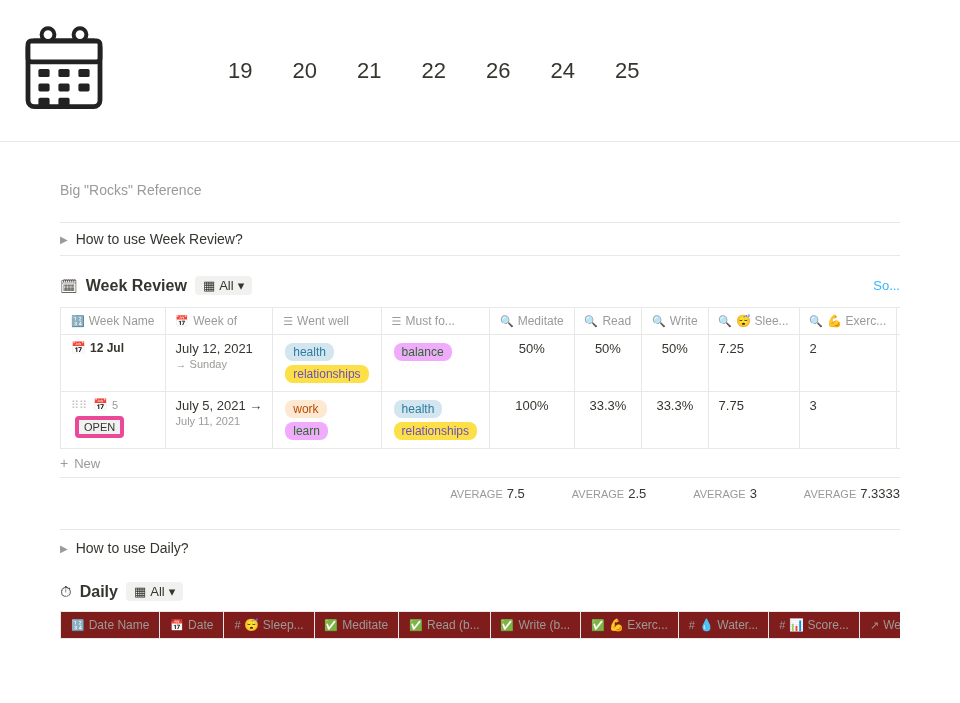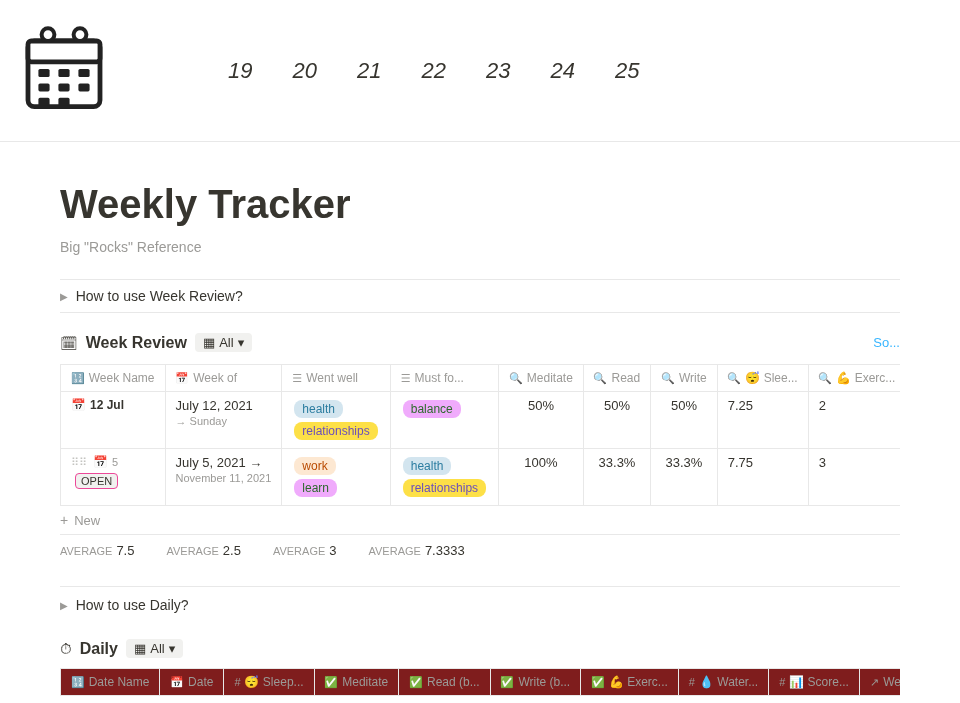--- a/index.html
+++ b/index.html
@@ -29,21 +29,20 @@
     }
 
     .date-numbers-row {
       display: flex;
       gap: 0;
       flex: 1;
       align-items: flex-start;
       padding: 16px 100px;
       justify-content: flex-start;
       gap: 40px;
-      font-style: italic;
     }
 
     .date-num {
       font-size: 22px;
       color: #37352f;
       font-weight: 400;
     }
 
     .page-content {
       padding: 40px 60px 0 60px;
@@ -171,36 +170,37 @@
     .date-sub {
       font-size: 11px;
       color: #9b9a97;
       font-weight: 400;
       display: block;
       margin-top: 2px;
     }
 
     .open-badge {
       background: #f1f1ef;
-      border: 1px solid #ec4899;
+      border: 4px solid #ec4899;
       border-radius: 4px;
       font-size: 11px;
       padding: 1px 5px;
       color: #37352f;
       margin-left: 4px;
     }
 
     .num-5 {
       font-size: 11px;
       color: #9b9a97;
     }
 
     .average-row {
       display: flex;
-      gap: 32px;
+      justify-content: flex-end;
+      gap: 47px;
       padding: 8px 0;
       font-size: 12px;
       color: #9b9a97;
       margin-bottom: 20px;
       border-top: 1px solid #e8e8e8;
     }
 
     .avg-item {
       display: flex;
       gap: 4px;
@@ -298,29 +298,28 @@
       <rect x="68" y="73" width="14" height="10" rx="2" fill="#222"></rect>
       <rect x="18" y="91" width="14" height="10" rx="2" fill="#222"></rect>
       <rect x="43" y="91" width="14" height="10" rx="2" fill="#222"></rect>
     </svg>
   </div>
   <div class="date-numbers-row">
     <span class="date-num">19</span>
     <span class="date-num">20</span>
     <span class="date-num">21</span>
     <span class="date-num">22</span>
-    <span class="date-num">23</span>
+    <span class="date-num">26</span>
     <span class="date-num">24</span>
     <span class="date-num">25</span>
   </div>
 </div>
 
 <div class="page-content">
 
-  <h1 class="page-title">Weekly Tracker</h1>
   <div class="page-subtitle">Big "Rocks" Reference</div>
 
   <div class="section-toggle">
     <span class="toggle-arrow">▶</span>
     <span>How to use Week Review?</span>
   </div>
 
   <div class="week-review-section">
     <div class="section-header">
       <span>🗓</span>
@@ -383,21 +382,21 @@
           <td>
             <span style="display:flex;align-items:center;gap:4px;flex-wrap:wrap;">
               <span class="row-drag-handle">⠿⠿</span>
               <span style="font-size:12px;">📅</span>
               <span class="num-5">5</span>
               <span class="open-badge">OPEN</span>
             </span>
           </td>
           <td>
             <span>July 5, 2021 →</span>
-            <span class="date-sub">November 11, 2021</span>
+            <span class="date-sub">July 11, 2021</span>
           </td>
           <td>
             <span class="tag tag-orange">work</span>
             <br>
             <span class="tag tag-green">learn</span>
           </td>
           <td>
             <span class="tag tag-blue">health</span>
             <br>
             <span class="tag tag-purple">relationships</span>

